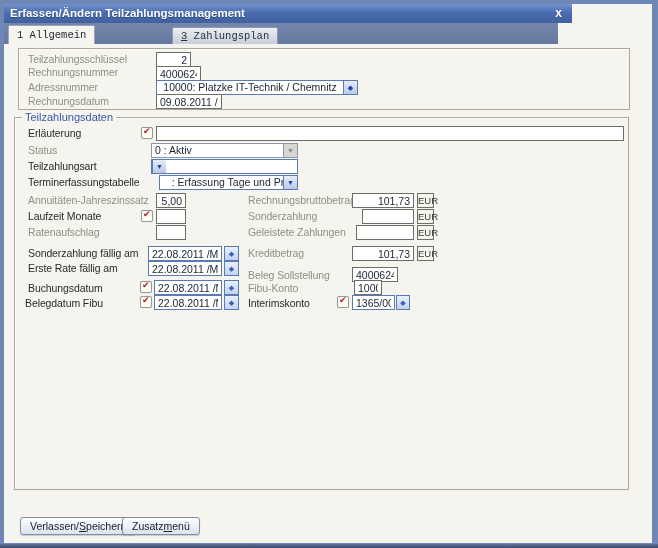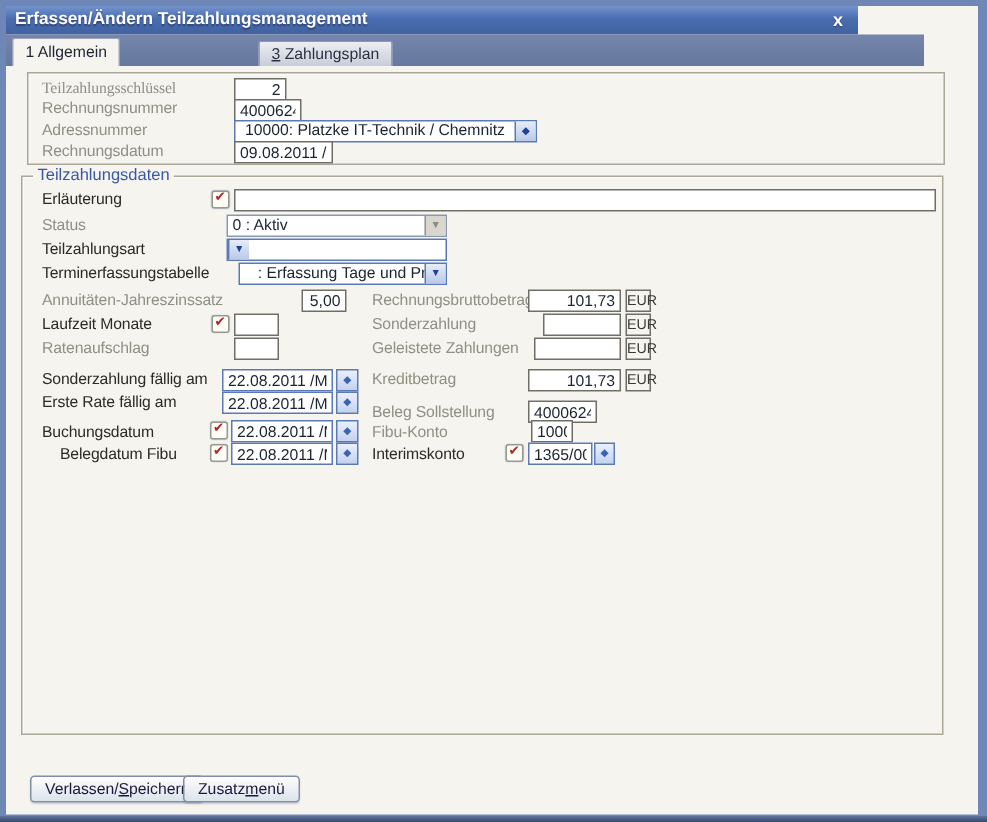--- a/index.html
+++ b/index.html
@@ -18,22 +18,22 @@
 
   .titlebar {
     position:absolute; left:4px; top:4px; width:568px; height:19px;
     background:linear-gradient(180deg,#7393cc 0%,#4a6db1 45%,#41619f 100%);
     color:#fff; font-weight:bold; font-size:11.5px; line-height:19px;
     padding-left:6px; text-shadow:0 1px 1px rgba(0,0,0,.35);
   }
   .close { position:absolute; right:10px; top:0; font-size:12px; font-weight:bold;
     line-height:19px; cursor:default; }
 
-  .tabstrip { position:absolute; left:4px; top:23px; width:612px; height:21px;
-    background:linear-gradient(180deg,#7585ab,#66789f); }
+  .tabstrip { position:absolute; left:4px; top:23px; width:554px; height:21px;
+    background:linear-gradient(180deg,#7585ab,#66789f);font-family:Liberation Mono, monospace; }
   .tab { position:absolute; font-size:10.5px; color:#1d2433; text-align:center;
     border:1px solid #8b99b6; border-bottom:none; border-radius:2px 2px 0 0;
     padding:0 8px; white-space:nowrap; }
   .tab.active { top:2px; height:19px; line-height:18px; background:#f6f4ee;
     border-color:#9aa5bd; z-index:2; }
   .tab.inactive { top:4px; height:17px; line-height:16px;
     background:linear-gradient(180deg,#eceef2,#c7cdd9); color:#2a3142; }
   .mn { text-decoration:underline; }
 
   .gbox { position:absolute; border:1px solid #aba89a;
@@ -95,21 +95,21 @@
   <div class="tabstrip">
     <div class="tab active" style="left:4px;">
       <span>1</span><span> Allgemein</span>
     </div>
     <div class="tab inactive" style="left:168px;">
       <span class="mn">3</span><span> Zahlungsplan</span>
     </div>
   </div>
 
   <div class="gbox" style="left:18px;top:48px;width:612px;height:62px;"></div>
-  <span class="lbl dim" style="left:28px;top:53px;font-family:Liberation Serif, serif;">Teilzahlungsschlüssel</span>
+  <span class="lbl dim" style="left:28px;top:53px;">Teilzahlungsschlüssel</span>
   <input class="fld num" style="left: 156px; top: 52px; width: 35px;" value="2">
   <span class="lbl dim" style="left:28px;top:66px;">Rechnungsnummer</span>
   <input class="fld num" style="left: 156px; top: 66px; width: 45px;" value="40006246">
   <span class="lbl dim" style="left:28px;top:81px;">Adressnummer</span>
   <div class="combo" style="left:156px;top:80px;width:202px;">
     <div class="cval center">10000: Platzke IT-Technik / Chemnitz</div>
     <div class="cbtn">◆</div>
   </div>
   <span class="lbl dim" style="left:28px;top:95px;">Rechnungsdatum</span>
   <input class="fld" style="left: 156px; top: 94px; width: 66px;" value="09.08.2011 /Di">
@@ -135,21 +135,21 @@
     <div class="cbtn">▼</div>
   </div>
 
   <span class="lbl dark" style="left:28px;top:176px;">Terminerfassungstabelle</span>
   <div class="combo" style="left:159px;top:175px;width:139px;">
     <div class="cval">   : Erfassung Tage und Prozent</div>
     <div class="cbtn">▼</div>
   </div>
 
   <span class="lbl dim" style="left:28px;top:194px;">Annuitäten-Jahreszinssatz</span>
-  <input class="fld num" style="left: 156px; top: 193px; width: 30px; margin-left: 45px;" value="5,00">
+  <input class="fld num" style="left: 156px; top: 193px; width: 30px;" value="5,00">
   <span class="lbl dim" style="left:248px;top:194px;">Rechnungsbruttobetrag</span>
   <input class="fld num" style="left: 352px; top: 193px; width: 62px;" value="101,73">
   <span class="unit" style="left:417px;top:193px;">EUR</span>
 
   <span class="lbl dark" style="left:28px;top:210px;">Laufzeit Monate</span>
   <span class="cb" style="left:141px;top:210px;">
       <span class="ck">✔</span>
     </span>
   <input class="fld num" style="left: 156px; top: 209px; width: 30px;" value="">
   <span class="lbl dim" style="left:248px;top:210px;">Sonderzahlung</span>
@@ -178,21 +178,21 @@
 
   <span class="lbl dark" style="left:28px;top:282px;">Buchungsdatum</span>
   <span class="cb" style="left:140px;top:281px;">
       <span class="ck">✔</span>
     </span>
   <input class="fld blue" style="left: 154px; top: 280px; width: 68px;" value="22.08.2011 /Mo">
   <span class="spinbtn" style="left:224px;top:280px;">◆</span>
   <span class="lbl dim" style="left:248px;top:282px;">Fibu-Konto</span>
   <input class="fld num" style="left: 354px; top: 280px; width: 28px;" value="10000">
 
-  <span class="lbl dark" style="left:40px;top:297px;text-align:center;">Belegdatum Fibu</span>
+  <span class="lbl dark" style="left:25px;top:297px;text-align:center;">Belegdatum Fibu</span>
   <span class="cb" style="left:140px;top:296px;">
       <span class="ck">✔</span>
     </span>
   <input class="fld blue" style="left: 154px; top: 295px; width: 68px;" value="22.08.2011 /Mo">
   <span class="spinbtn" style="left:224px;top:295px;">◆</span>
   <span class="lbl dark" style="left:248px;top:297px;">Interimskonto</span>
   <span class="cb" style="left:337px;top:296px;">
       <span class="ck">✔</span>
     </span>
   <input class="fld num blue" style="left: 352px; top: 295px; width: 43px;" value="1365/000">

